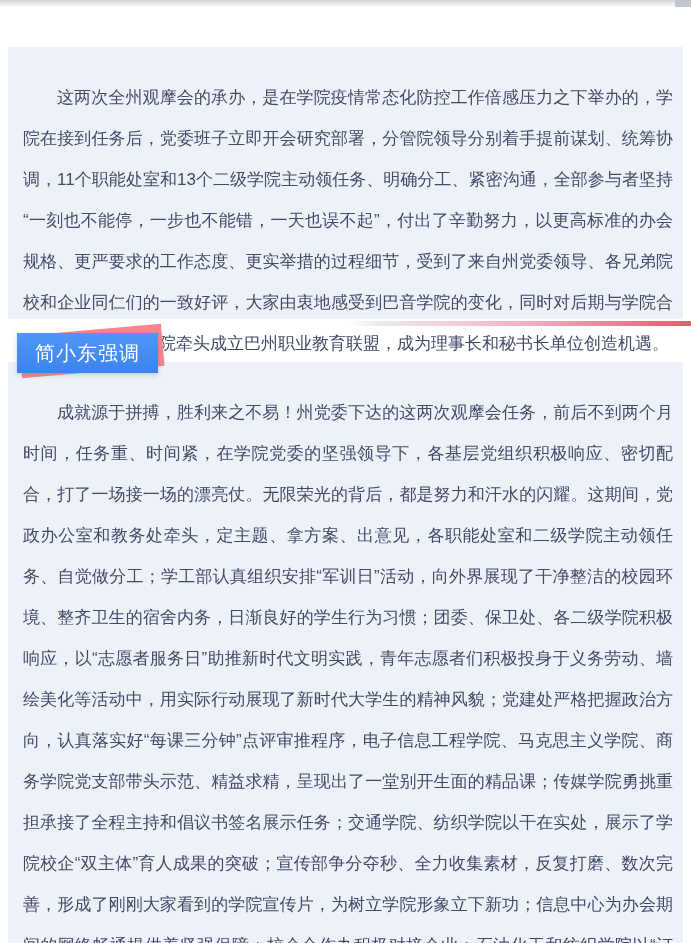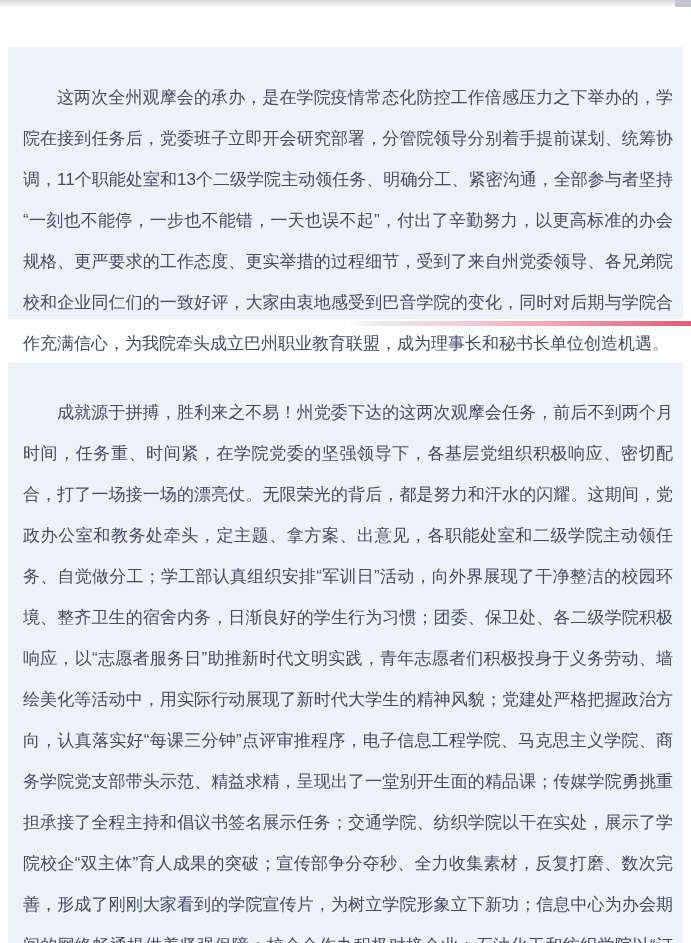--- a/index.html
+++ b/index.html
@@ -89,16 +89,20 @@
   <div class="top-shadow"></div>
   <div class="scrollbar-fragment"></div>
 
   <section class="card card-1">
     <p class="body-text">这两次全州观摩会的承办，是在学院疫情常态化防控工作倍感压力之下举办的，学院在接到任务后，党委班子立即开会研究部署，分管院领导分别着手提前谋划、统筹协调，11个职能处室和13个二级学院主动领任务、明确分工、紧密沟通，全部参与者坚持“一刻也不能停，一步也不能错，一天也误不起”，付出了辛勤努力，以更高标准的办会规格、更严要求的工作态度、更实举措的过程细节，受到了来自州党委领导、各兄弟院校和企业同仁们的一致好评，大家由衷地感受到巴音学院的变化，同时对后期与学院合作充满信心，为我院牵头成立巴州职业教育联盟，成为理事长和秘书长单位创造机遇。</p>
   </section>
 
   <div class="divider"></div>
 
   <section class="card card-2">
+    <div class="badge">
+      <div class="badge-pink"></div>
+      <div class="badge-blue">简小东强调</div>
+    </div>
     <p class="body-text">成就源于拼搏，胜利来之不易！州党委下达的这两次观摩会任务，前后不到两个月时间，任务重、时间紧，在学院党委的坚强领导下，各基层党组织积极响应、密切配合，打了一场接一场的漂亮仗。无限荣光的背后，都是努力和汗水的闪耀。这期间，党政办公室和教务处牵头，定主题、拿方案、出意见，各职能处室和二级学院主动领任务、自觉做分工；学工部认真组织安排“军训日”活动，向外界展现了干净整洁的校园环境、整齐卫生的宿舍内务，日渐良好的学生行为习惯；团委、保卫处、各二级学院积极响应，以“志愿者服务日”助推新时代文明实践，青年志愿者们积极投身于义务劳动、墙绘美化等活动中，用实际行动展现了新时代大学生的精神风貌；党建处严格把握政治方向，认真落实好“每课三分钟”点评审推程序，电子信息工程学院、马克思主义学院、商务学院党支部带头示范、精益求精，呈现出了一堂别开生面的精品课；传媒学院勇挑重担承接了全程主持和倡议书签名展示任务；交通学院、纺织学院以干在实处，展示了学院校企“双主体”育人成果的突破；宣传部争分夺秒、全力收集素材，反复打磨、数次完善，形成了刚刚大家看到的学院宣传片，为树立学院形象立下新功；信息中心为办会期间的网络畅通提供着坚强保障；校企合作办积极对接企业；石油化工和纺织学院以“订单式”人才培养协议签订，推行“招生即招工，入校即入企”人才培养模式试点；思政处、公共教育学院在极短时间内保质保量地完成了经典诵读和中华传统文化展示任务；机电与商务经济管理学院以“中船舰客”“新媒体”两个产业学院的揭牌成立，更是为其他二级学院以混合所有制改革为切入点，探索创新走出一条契合自身专业特色发展之路，奠定了基础。</p>
   </section>
 
 </div>
 
 </body></html>

